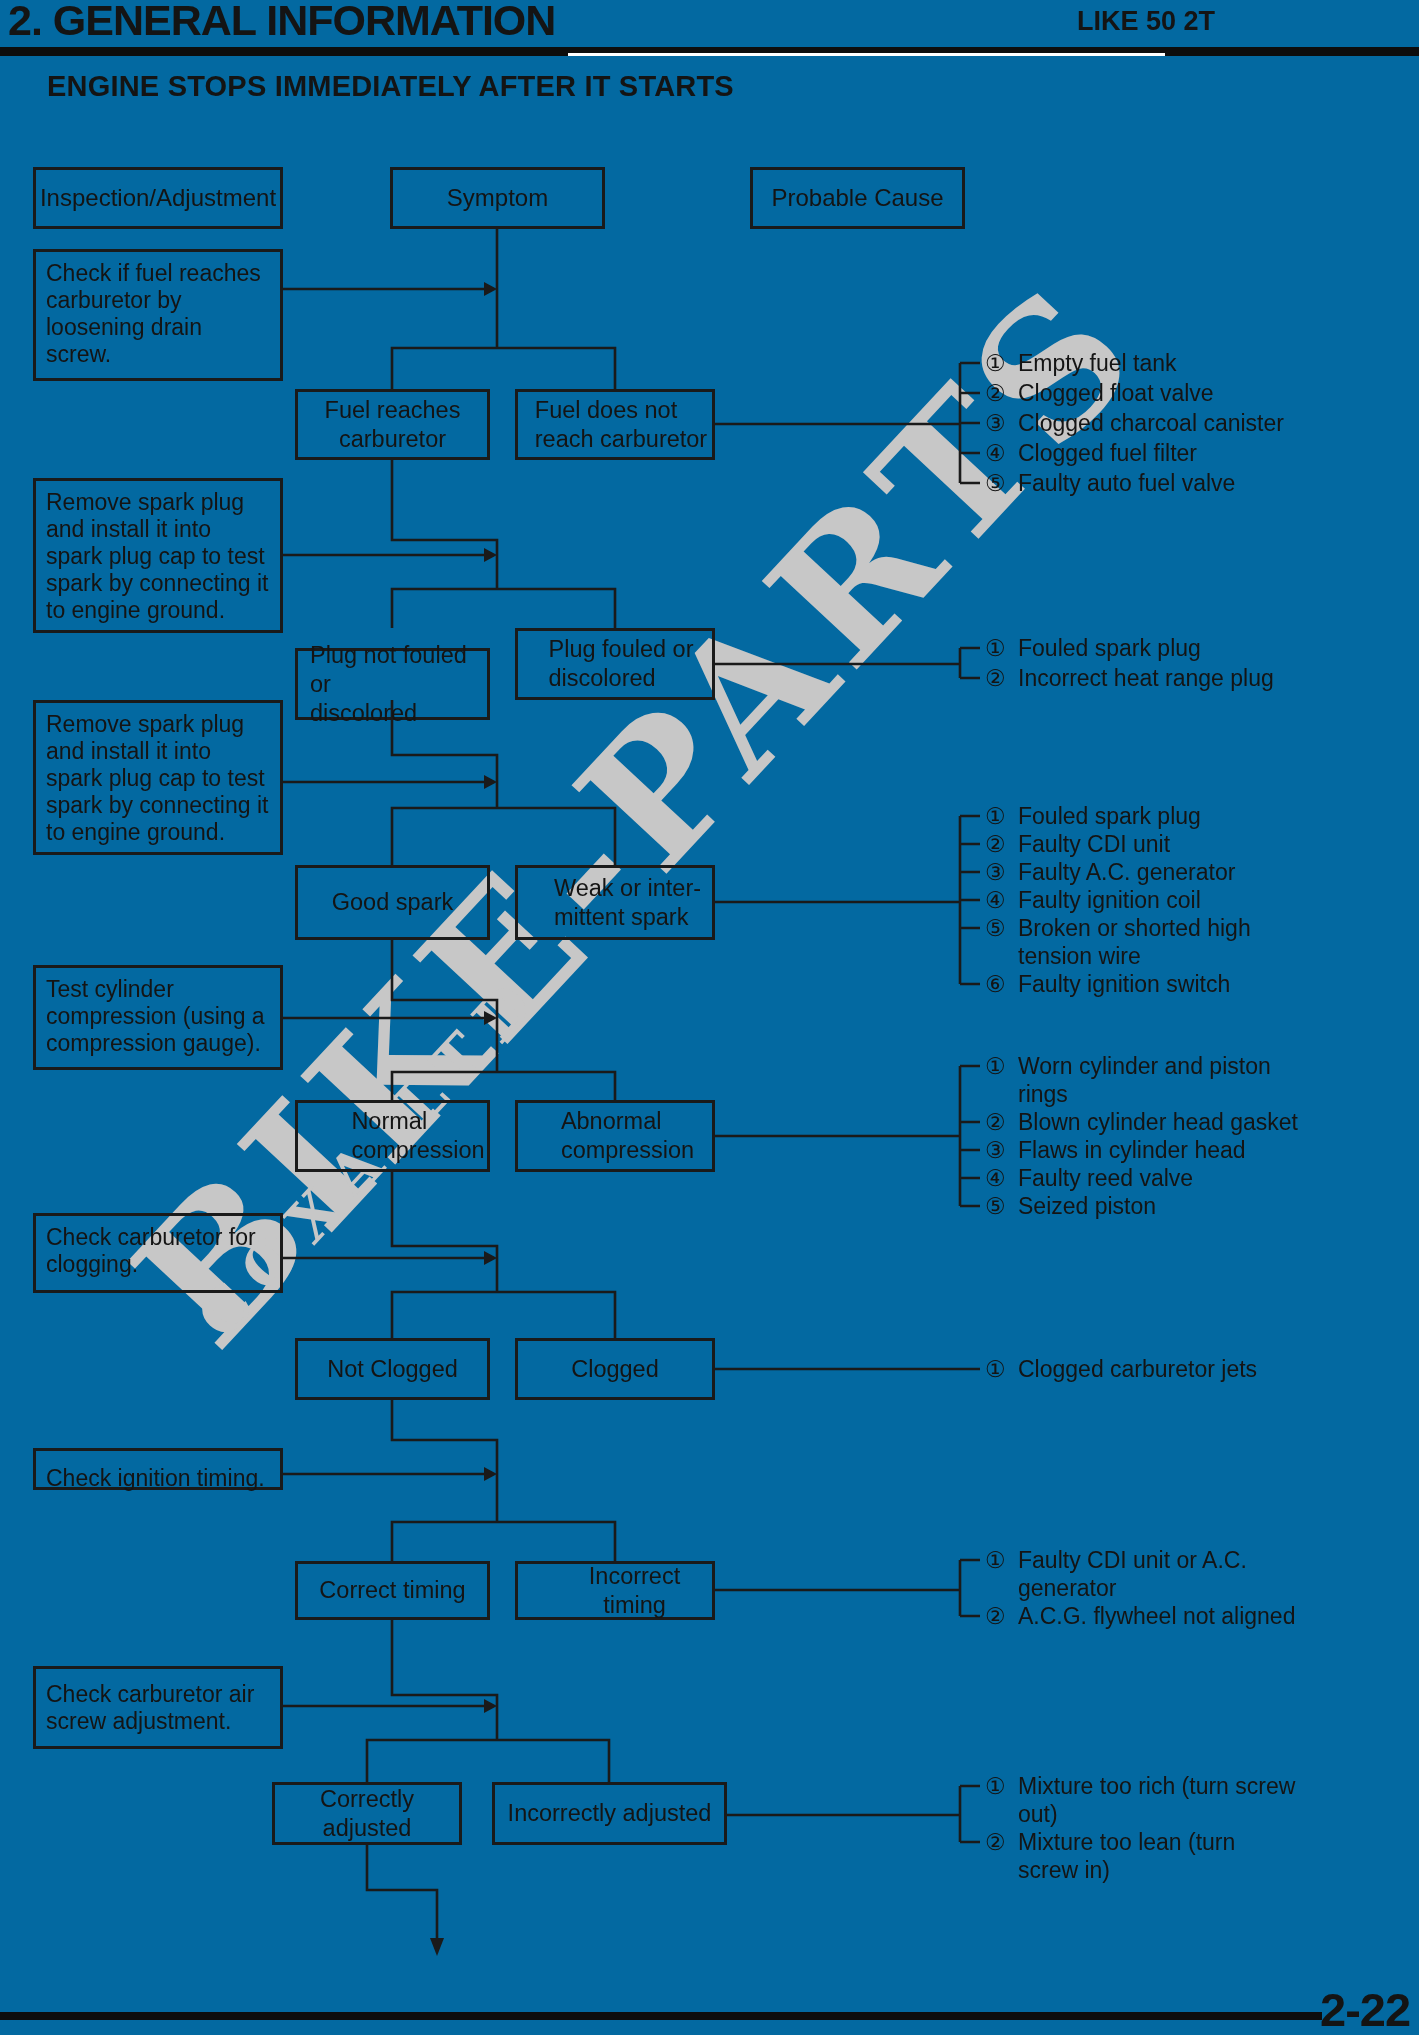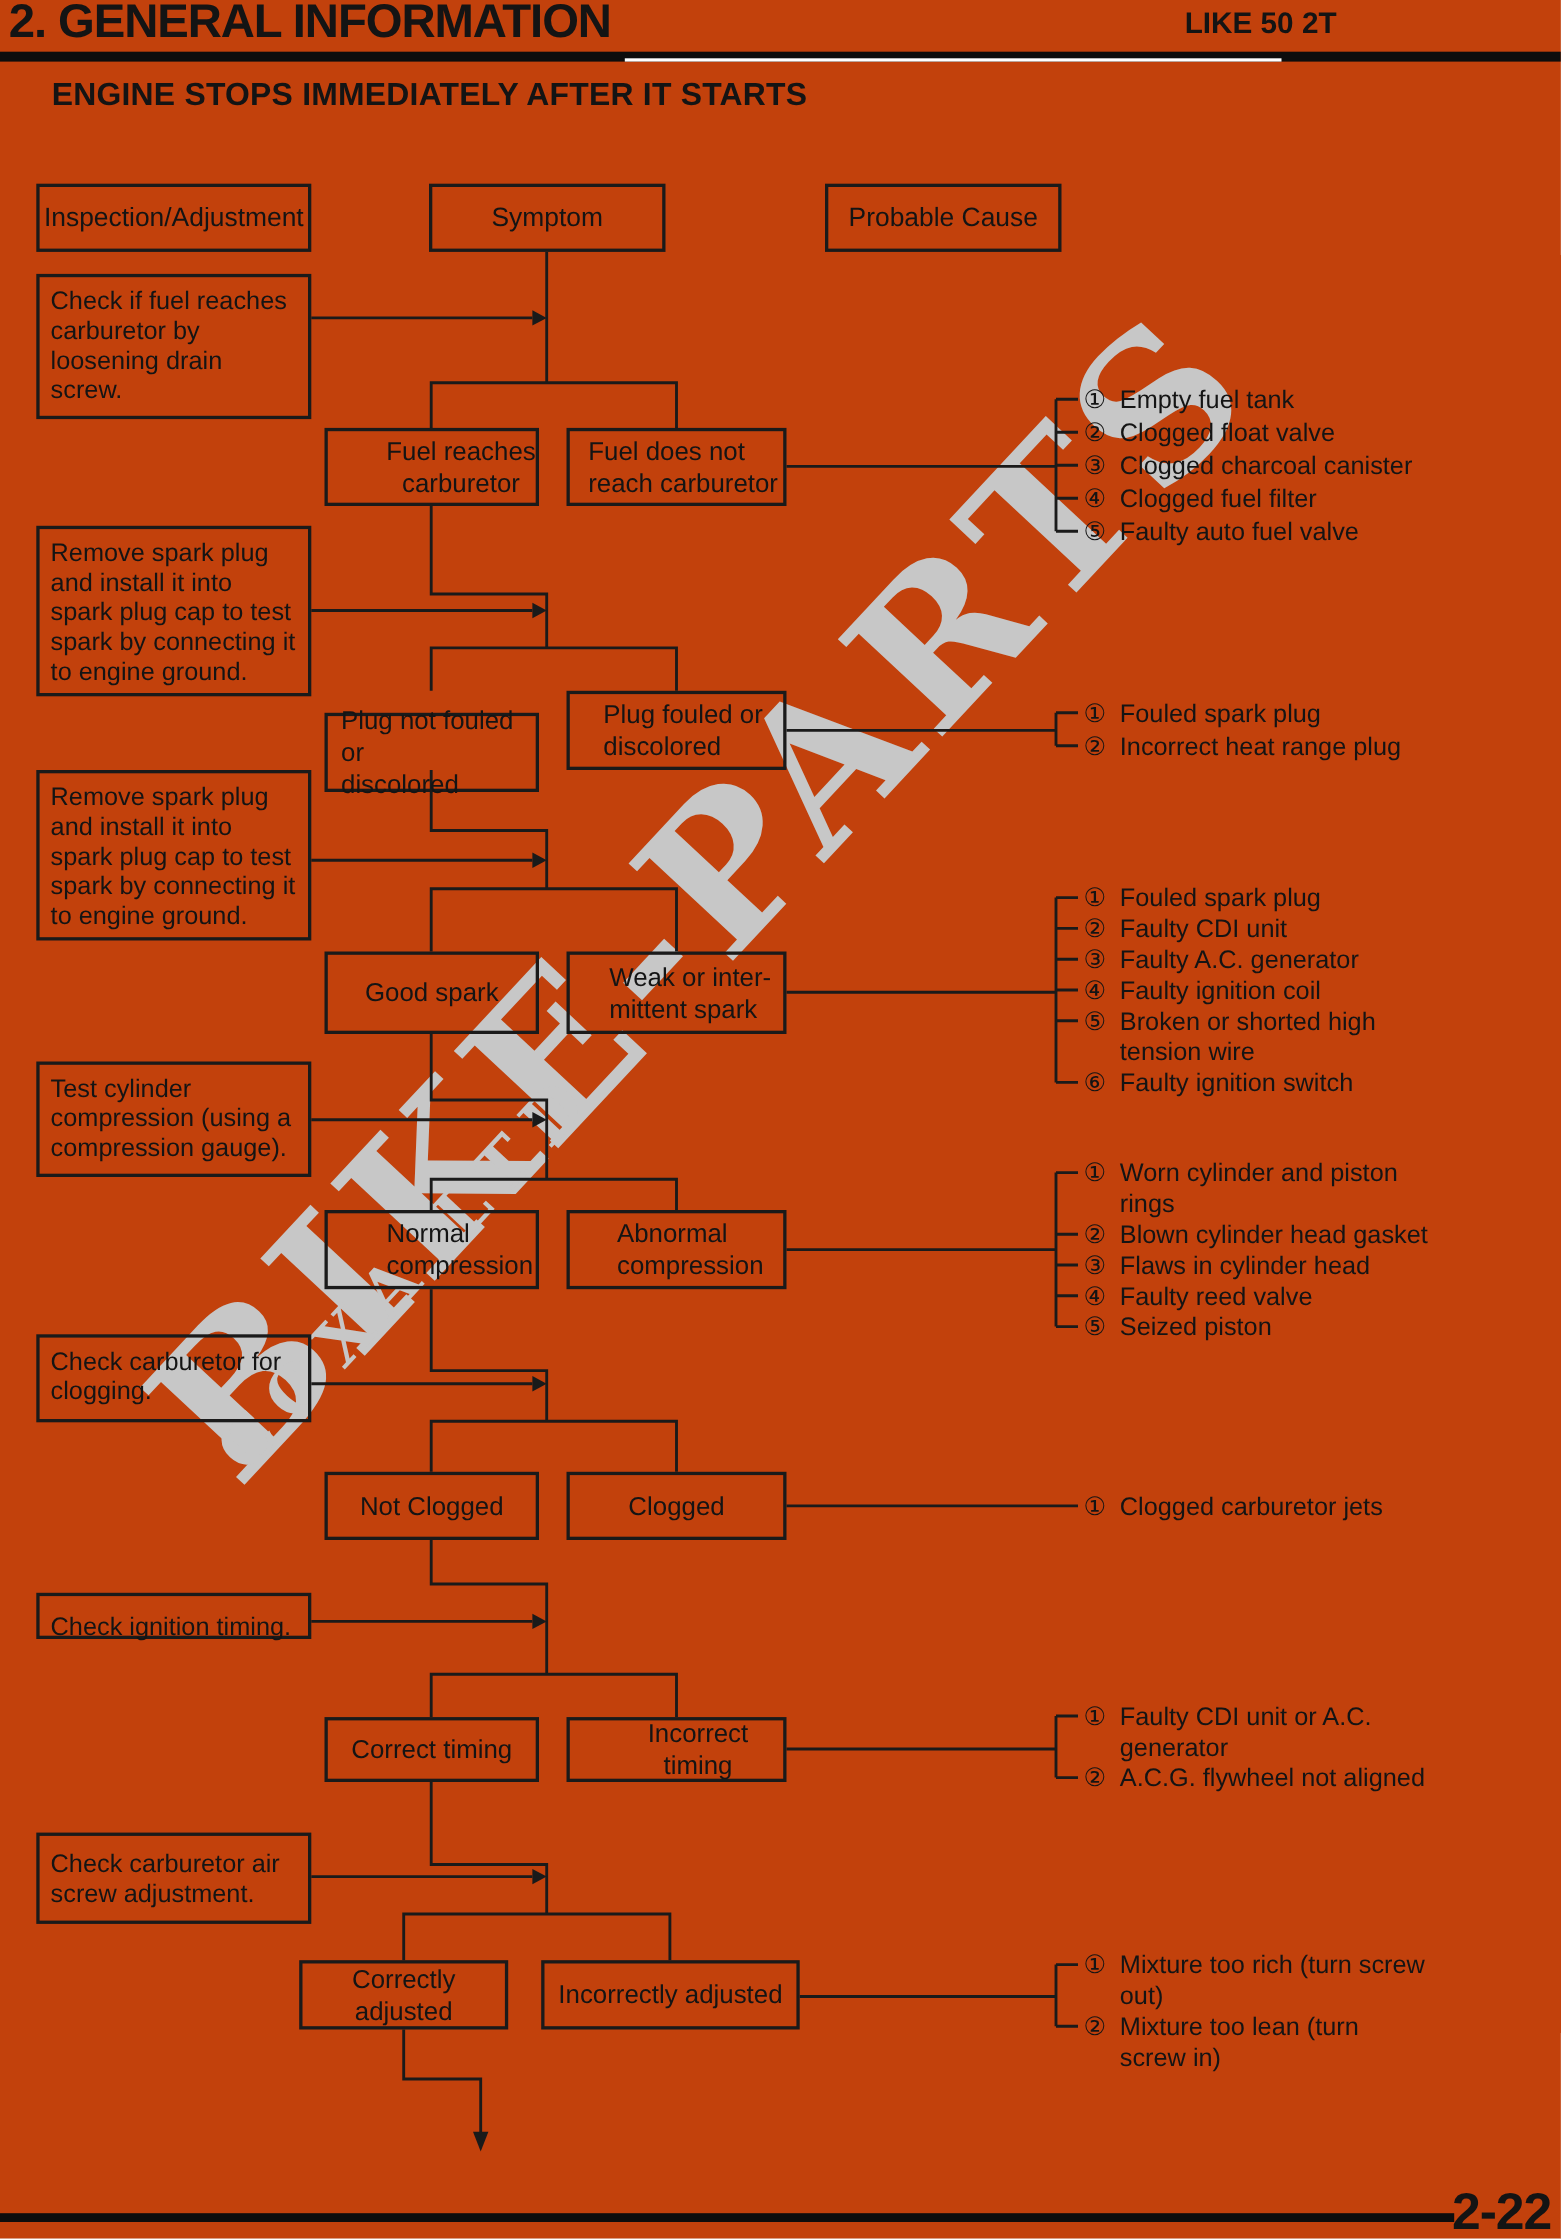--- a/index.html
+++ b/index.html
@@ -1,17 +1,17 @@
 <!DOCTYPE html>
 <html><head>
 <meta charset="utf-8">
 <style>
   html,body{margin:0;padding:0;background:#e8e8e8;}
   .page{
-    position:relative;width:1419px;height:2035px;background:#c2410c;
+    position:relative;width:1419px;height:2035px;background:#0369a1;
     margin:0 auto;overflow:hidden;
     font-family:"Liberation Sans",sans-serif;color:#141414;
   }
   
   .chapter-title{
     position:absolute;left:8px;top:-4px;font-size:43px;font-weight:bold;
     letter-spacing:-1px;white-space:nowrap;
   }
   .model-code{
     position:absolute;left:1077px;top:6px;font-size:27px;font-weight:bold;white-space:nowrap;
@@ -148,21 +148,21 @@
 clogging.</span>
   </div>
   <div class="box insp-box" style="left:33px;top:1448px;width:250px;height:42px;padding-top:14px;">
     <span class="pre">Check ignition timing.</span>
   </div>
   <div class="box insp-box" style="left:33px;top:1666px;width:250px;height:83px;padding-top:12px;">
     <span class="pre">Check carburetor air
 screw adjustment.</span>
   </div>
 
-  <div class="box row-box" style="left:295px;top:389px;width:195px;height:71px;justify-content:flex-end;">
+  <div class="box row-box" style="left:295px;top:389px;width:195px;height:71px;">
     <span class="pre">Fuel reaches
 carburetor</span>
   </div>
   <div class="box row-box al pad12" style="left:515px;top:389px;width:200px;height:71px;">
     <span class="pre">Fuel does not
 reach carburetor</span>
   </div>
 
   <div class="box row-box al pad12" style="left:295px;top:628px;width:195px;height:72px;margin-top:20px;">
     <span class="pre">Plug not fouled or

